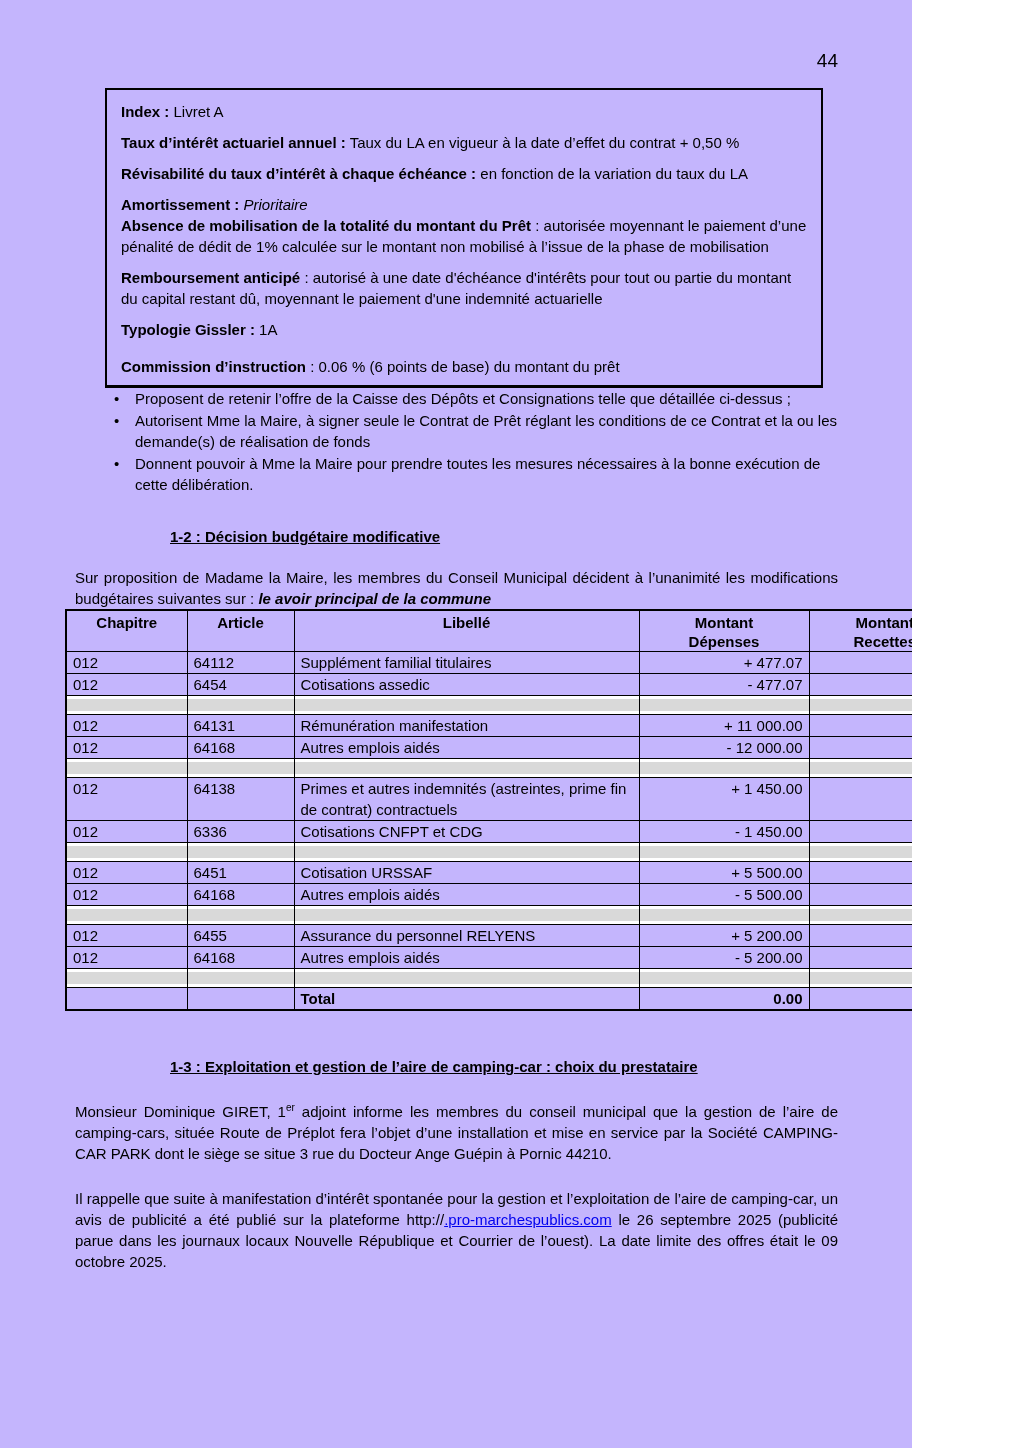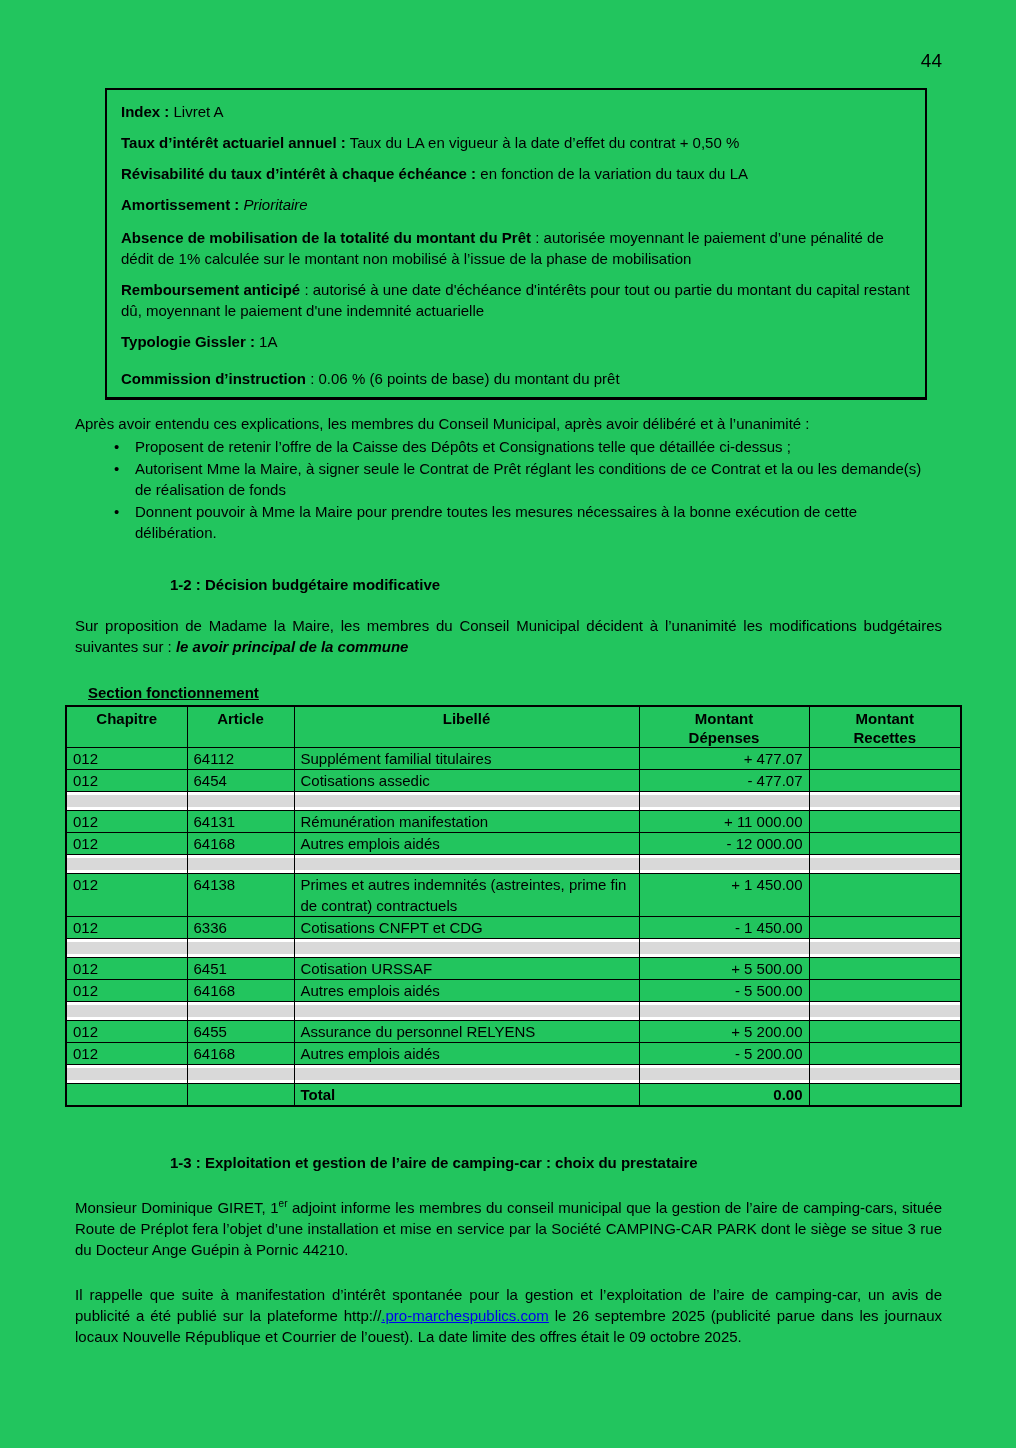--- a/index.html
+++ b/index.html
@@ -1,43 +1,43 @@
 <!DOCTYPE html>
 <html><head>
 <meta charset="utf-8">
 <style>
   html,body { margin:0; padding:0; background:#ffffff; }
   .page {
-    width:1016px; height:1448px; background:#22c55e; color:#000;
+    width:912px; height:1448px; background:#c4b5fd; color:#000;
     font-family:"Liberation Sans", sans-serif; font-size:15px;
     box-sizing:border-box; padding:50px 74px 22px 75px;
     position:relative; overflow:hidden;
   }
   .page-number { text-align:right; font-size:19px; line-height:22px; margin:0 0 10px 0; }
 
   .loan-box {
     border:2px solid #000; border-bottom-width:3px;
     margin:16px 15px 0 30px;
     padding:11px 14px 6px 14px;
     line-height:21px;
   }
   .loan-box .row { margin:0 0 10px 0; }
-  .loan-box .row.tight { margin-bottom:12px; }
+  .loan-box .row.tight { margin-bottom:0; }
   .loan-box .row.last { margin-bottom:2px; }
   .loan-box .row.gap-top { margin-top:16px; }
   .b { font-weight:bold; }
   .i { font-style:italic; }
 
   .intro { margin:13px 0 2px 0; line-height:21px; }
   ul.bullets { list-style:none; margin:0 0 0 35px; padding:0; line-height:21px; }
   ul.bullets li { position:relative; padding-left:25px; margin:0 0 1px 0; }
   ul.bullets li::before { content:"\2022"; position:absolute; left:4px; top:0; }
 
   .h-underline {
-    font-weight:bold; font-size:15px;
+    font-weight:bold; text-decoration:underline; font-size:15px;
     margin:32px 0 0 95px; line-height:20px;
   }
   .para { text-align:justify; text-align-last:left; line-height:21px; margin:0; }
   .mt20 { margin-top:20px; }
   .mt24 { margin-top:24px; }
 
   .section-title { font-weight:bold; text-decoration:underline; margin:26px 0 2px 13px; line-height:20px; }
 
   table.budget {
     border-collapse:collapse; table-layout:fixed;
@@ -90,34 +90,32 @@
       <span class="b">Remboursement anticipé</span><span> : autorisé à une date d'échéance d'intérêts pour tout ou partie du montant du capital restant dû, moyennant le paiement d'une indemnité actuarielle</span>
     </div>
     <div class="row">
       <span class="b">Typologie Gissler :</span><span> 1A</span>
     </div>
     <div class="row last gap-top">
       <span class="b">Commission d’instruction</span><span> : 0.06 % (6 points de base) du montant du prêt</span>
     </div>
   </div>
 
-  <p class="intro">Après avoir entendu ces explications, les membres du Conseil Municipal, après avoir délibéré et à l’unanimité :</p>
   <ul class="bullets">
     <li>Proposent de retenir l’offre de la Caisse des Dépôts et Consignations telle que détaillée ci-dessus ;</li>
     <li>Autorisent Mme la Maire, à signer seule le Contrat de Prêt réglant les conditions de ce Contrat et la ou les demande(s) de réalisation de fonds</li>
     <li>Donnent pouvoir à Mme la Maire pour prendre toutes les mesures nécessaires à la bonne exécution de cette délibération.</li>
   </ul>
 
   <div class="h-underline">1-2 : Décision budgétaire modificative</div>
 
   <p class="para mt20">
     <span>Sur proposition de Madame la Maire, les membres du Conseil Municipal décident à l’unanimité les modifications budgétaires suivantes sur : </span><span class="b i">le avoir principal de la commune</span>
   </p>
 
-  <div class="section-title">Section fonctionnement</div>
 
   <table class="budget">
     <colgroup>
       <col style="width:121px">
         <col style="width:107px">
         <col style="width:345px">
         <col style="width:170px">
         <col style="width:152px">
     </colgroup>
     <thead>

